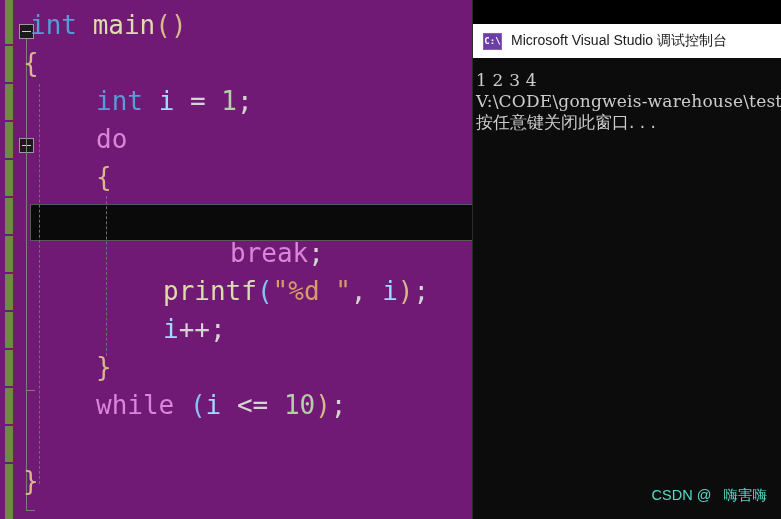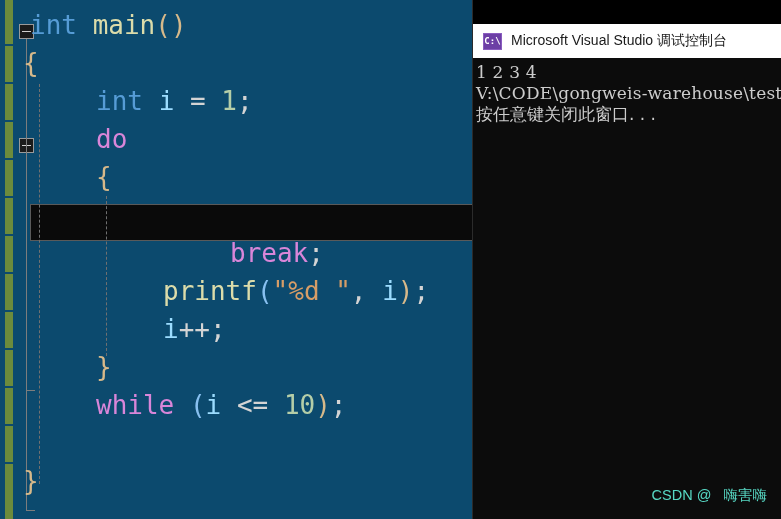--- a/index.html
+++ b/index.html
@@ -14,21 +14,21 @@
     overflow: hidden;
     font-family: "DejaVu Sans Mono", monospace;
   }
 
   
   #editor {
     position: absolute;
     left: 0; top: 0;
     width: 473px;
     height: 519px;
-    background: #0c4a6e;
+    background: #701a75;
     overflow: hidden;
   }
   #editor-divider {
     position: absolute;
     left: 472px; top: 0;
     width: 1px; height: 519px;
     background: #2b2b2b;
   }
 
   
@@ -160,21 +160,21 @@
     color: #1a1a1a;
     font-size: 14px;
     font-family: "Liberation Sans", sans-serif;
     white-space: nowrap;
   }
   #console-body {
     position: absolute;
     left: 0; top: 34px;
     width: 308px;
     height: 461px;
-    padding: 4px 0 0 3px;
+    padding: 12px 0 0 3px;
     box-sizing: border-box;
   }
   .console-line {
     color: #cccccc;
     font-size: 17px;
     line-height: 21px;
     font-family: "DejaVu Serif", serif;
     white-space: pre;
     letter-spacing: 0.2px;
   }

